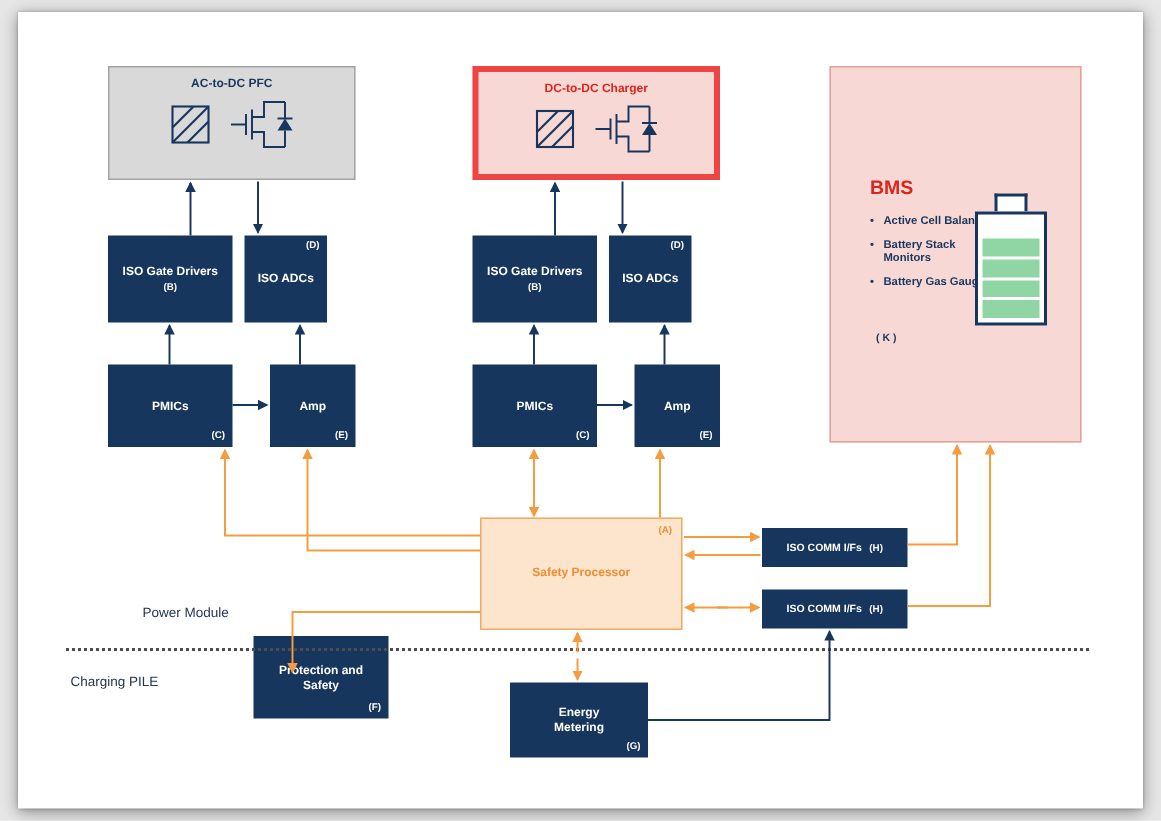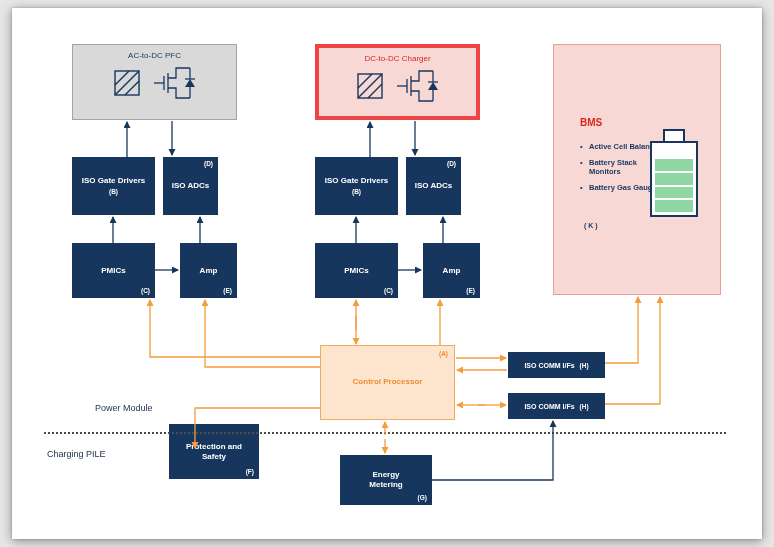--- a/index.html
+++ b/index.html
@@ -7,21 +7,21 @@
   body { background:#e6e6e6; font-family:"Liberation Sans", sans-serif; overflow:hidden; }
 
   .stage { position:relative; width:774px; height:547px; background:#e6e6e6; }
   .card  { position:absolute; left:12px; top:8px; width:750px; height:531px; background:#ffffff;
            box-shadow:0 2px 10px rgba(0,0,0,.40), 0 0 2px rgba(0,0,0,.25); }
 
   
   .conv { position:absolute; }
   .pfc  { background:#d9d9d9; border:1px solid #a3a3a3; }
   .charger { background:#f8d8d4; border:4px solid #ef4444; }
-  .conv-title { text-align:center; font-size:8px; font-weight:normal; padding-top:6px; }
+  .conv-title { text-align:center; font-size:8px; font-weight:bold; padding-top:6px; }
   .pfc-title { color:#17365d; }
   .charger-title { color:#d9261c; }
   .conv-sym { display:block; margin:2px auto 0 auto; }
 
   
   .nbox { position:absolute; background:#17365d; color:#ffffff; font-size:8px; font-weight:bold;
           line-height:1.25; display:flex; flex-direction:column; align-items:center; justify-content:center;
           text-align:center; }
   .nbox .lbl { display:block; padding:0 6px; }
   .tag { font-size:6.5px; font-weight:bold; }
@@ -35,21 +35,21 @@
 
   
   .control { position:absolute; background:#fce5cc; border:1px solid #f0aa62; color:#ef8c35;
              font-size:8px; font-weight:bold; display:flex; align-items:center; justify-content:center;
              text-align:center; line-height:1.3; }
   .control .lbl { width:70px; }
   .control .tag { position:absolute; right:6px; top:4px; color:#ef8c35; }
 
   
   .bms { position:absolute; background:#f8d8d4; border:1px solid #e5a098; }
-  .bms-title { position:absolute; left:26px; top:72px; color:#d9261c; font-size:10px; font-weight:bold; }
+  .bms-title { position:absolute; left:26px; top:72px; color:#d9261c; font-size:13px; font-weight:bold; }
   .bms-list { position:absolute; left:26px; top:97px; width:86px; list-style:none;
               font-size:7.5px; font-weight:bold; color:#17365d; line-height:1.2; }
   .bms-list li { margin-bottom:7px; position:relative; padding-left:9px; }
   .bms-list li::before { content:"•"; position:absolute; left:0; top:0; }
   .bms-tag { position:absolute; left:30px; top:177px; font-size:7px; font-weight:bold; color:#17365d; }
 
   .battery { position:absolute; left:94px; top:84px; width:52px; }
   .battery-cap { width:22px; height:12px; border:2px solid #17365d; border-bottom:none; margin:0 auto; background:#fff; }
   .battery-body { width:48px; height:76px; border:2px solid #17365d; background:#fff; margin:0 auto;
                   padding:3px; display:flex; flex-direction:column; gap:2px; }
@@ -164,21 +164,21 @@
     <span class="lbl">PMICs</span>
     <span class="tag tag-abs-br">(C)</span>
   </div>
   <div class="nbox" style="left:423px;top:243px;width:57px;height:55px;">
     <span class="lbl">Amp</span>
     <span class="tag tag-abs-br">(E)</span>
   </div>
 
   <div class="control" style="left:320px;top:345px;width:135px;height:75px;">
     <span class="tag">(A)</span>
-    <span class="lbl">Control Processor</span>
+    <span class="lbl">Safety Processor</span>
   </div>
 
   <div class="comm" style="left:508px;top:352px;width:97px;height:26px;">
     <span>ISO COMM I/Fs</span>
     <span class="tag">(H)</span>
   </div>
   <div class="comm" style="left:508px;top:393px;width:97px;height:26px;">
     <span>ISO COMM I/Fs</span>
     <span class="tag">(H)</span>
   </div>

